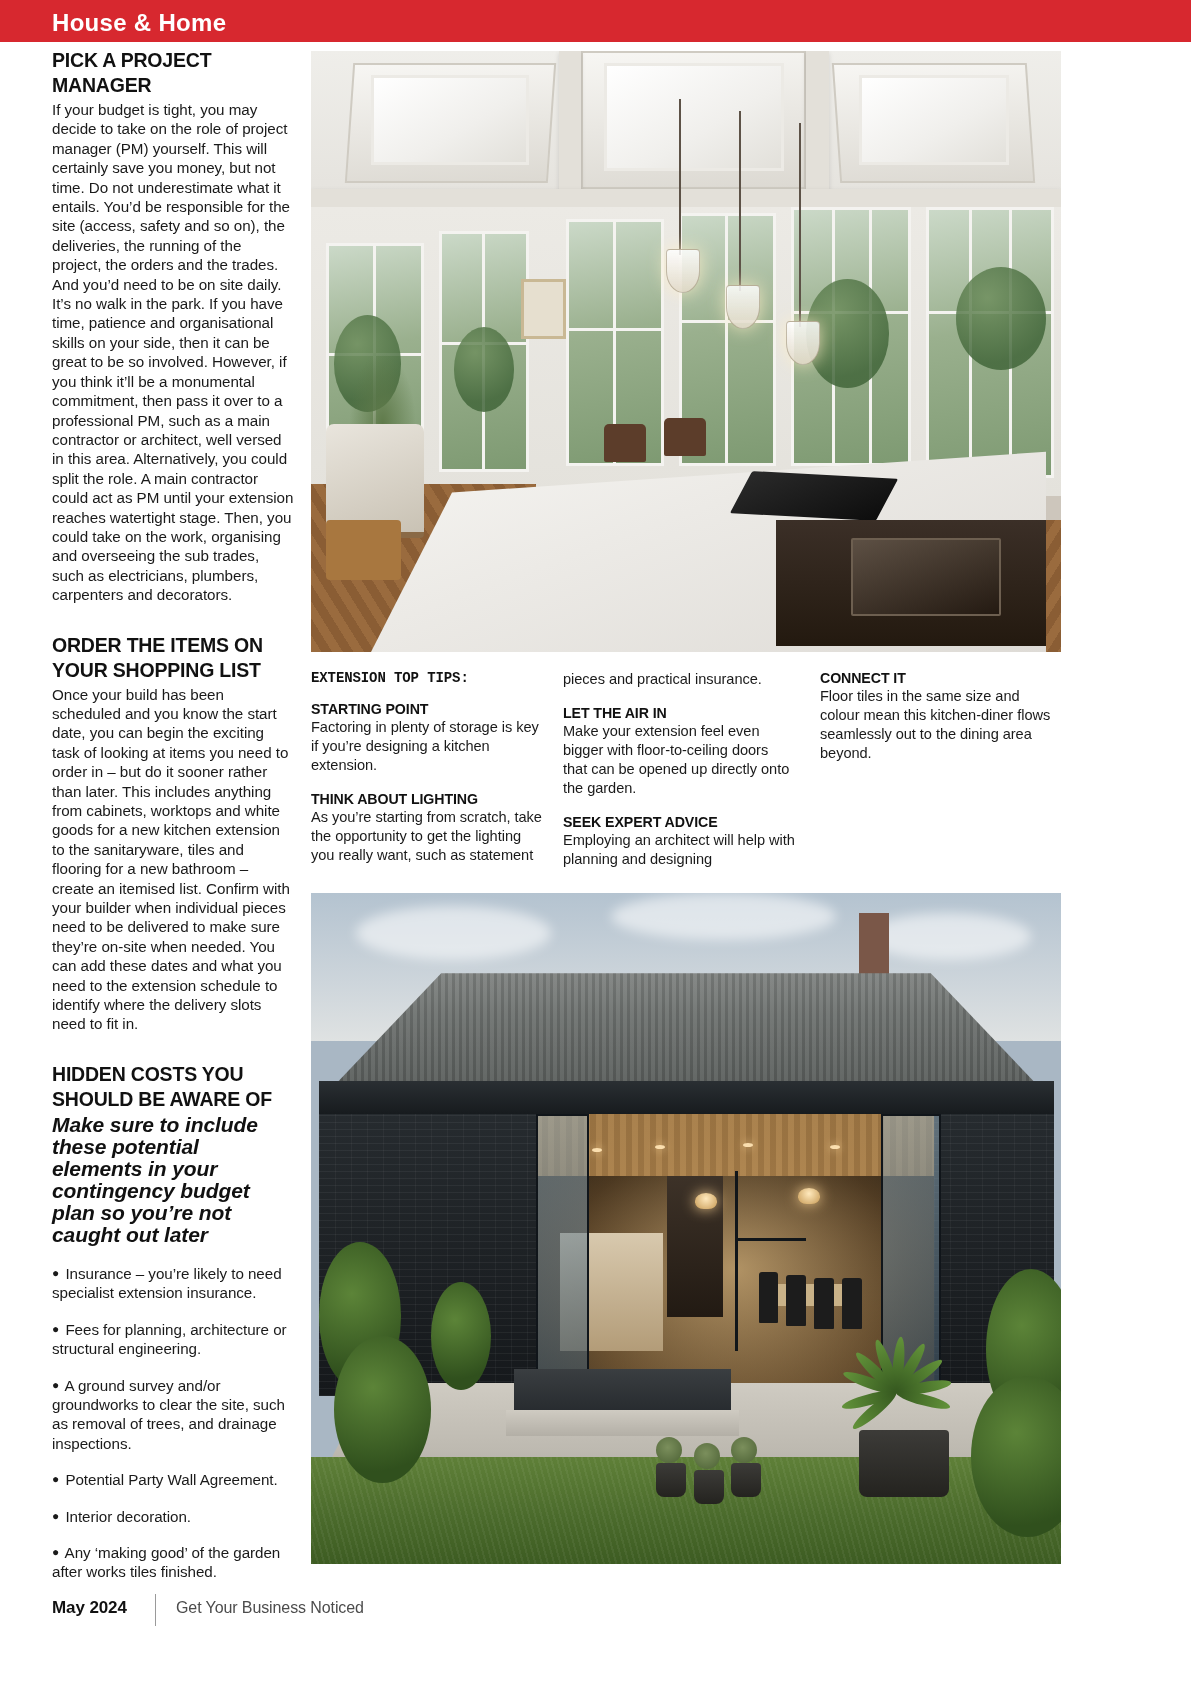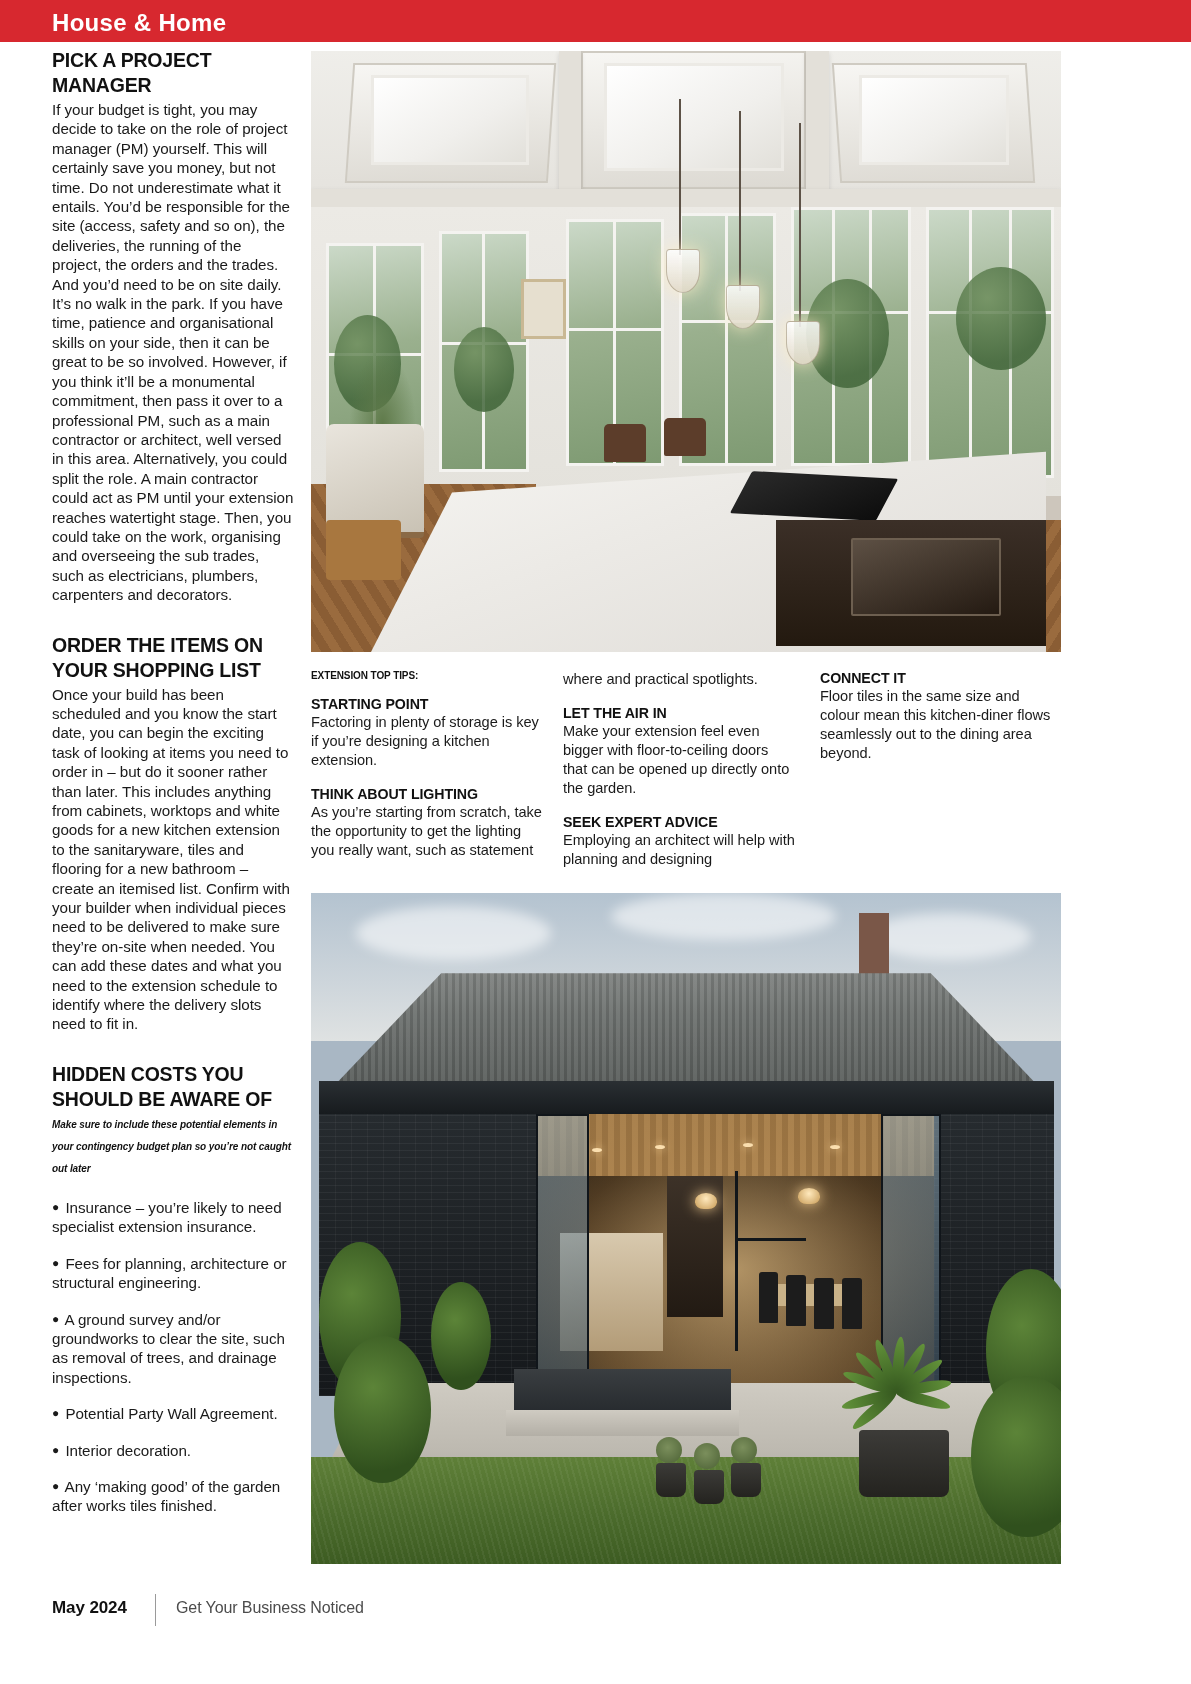--- a/index.html
+++ b/index.html
@@ -54,21 +54,21 @@
   }
   .body-p {
     font-size: 15.2px;
     line-height: 19.4px;
     color: #1a1a1a;
     letter-spacing: -0.05px;
     text-align: left;
   }
   .gap-lg { height: 28px; }
   .standfirst {
-    font-size: 10px;
+    font-size: 21px;
     line-height: 22px;
     font-style: italic;
     font-weight: 600;
     color: #111;
     letter-spacing: -0.1px;
   }
   .bullets { margin-top: 18px; }
   .bullet {
     font-size: 15.2px;
     line-height: 19.4px;
@@ -102,25 +102,26 @@
   .tips-col {
     position: absolute;
     top: 0;
     width: 232px;
   }
   .tips-col.c1 { left: 0; }
   .tips-col.c2 { left: 252px; }
   .tips-col.c3 { left: 509px; width: 241px; }
 
   .tips-title {
-    font-size: 10px;
+    font-size: 14px;
     font-weight: bold;
     color: #111;
     letter-spacing: -0.1px;
     margin-bottom: 15px;
+    font-family: Liberation Mono, monospace;
   }
   .tip-head {
     font-size: 14.2px;
     font-weight: bold;
     color: #111;
     letter-spacing: -0.1px;
     margin-bottom: 1px;
   }
   .tip-body {
     font-size: 14.6px;
@@ -559,21 +560,21 @@
       <div class="tips-title">EXTENSION TOP TIPS:</div>
 
       <div class="tip-head">STARTING POINT</div>
       <div class="tip-body">Factoring in plenty of storage is key if you’re designing a kitchen extension.</div>
 
       <div class="tip-head">THINK ABOUT LIGHTING</div>
       <div class="tip-body last">As you’re starting from scratch, take the opportunity to get the lighting you really want, such as statement</div>
     </div>
 
     <div class="tips-col c2">
-      <div class="cont-body">where and practical spotlights.</div>
+      <div class="cont-body">pieces and practical insurance.</div>
 
       <div class="tip-head">LET THE AIR IN</div>
       <div class="tip-body">Make your extension feel even bigger with floor-to-ceiling doors that can be opened up directly onto the garden.</div>
 
       <div class="tip-head">SEEK EXPERT ADVICE</div>
       <div class="tip-body last">Employing an architect will help with planning and designing</div>
     </div>
 
     <div class="tips-col c3">
 

